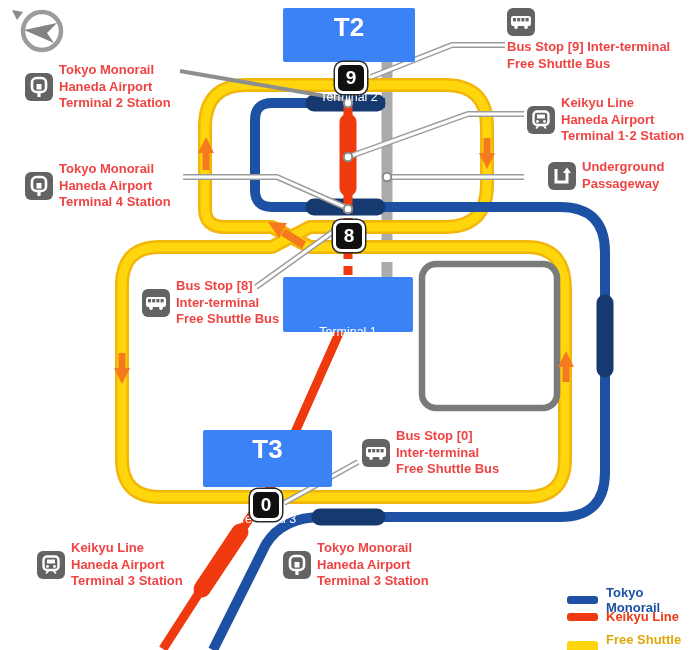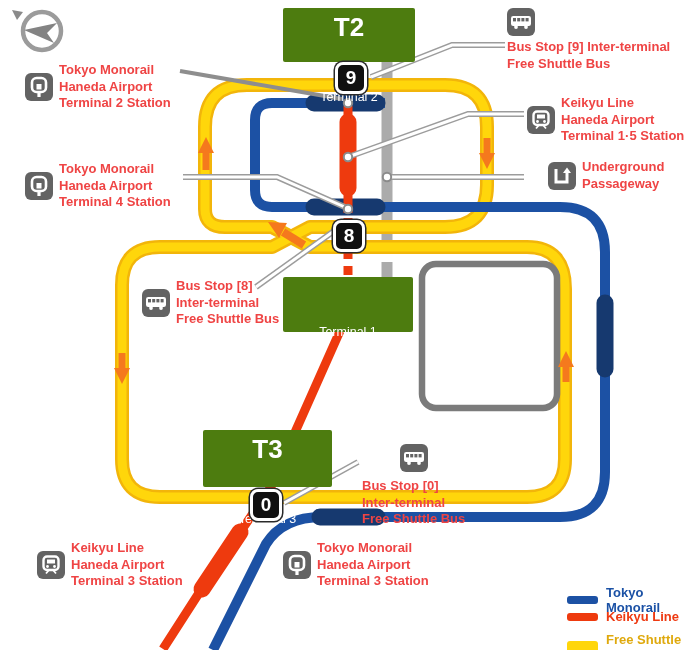--- a/index.html
+++ b/index.html
@@ -1,21 +1,21 @@
 <!DOCTYPE html>
 <html><head>
 <meta charset="utf-8">
 <style>
   html,body{margin:0;padding:0;background:#fff;}
   #stage{position:relative;width:700px;height:650px;background:#fff;overflow:hidden;
          font-family:"Liberation Sans","DejaVu Sans",sans-serif;}
   #map-svg{position:absolute;left:0;top:0;}
 
   
-  .tbox{position:absolute;background:#4d7c0f;color:#fff;text-align:center;border-radius:2px;}
+  .tbox{position:absolute;background:#3b82f6;color:#fff;text-align:center;border-radius:2px;}
   .tbox .code{font-weight:bold;font-size:26px;line-height:30px;margin-top:4px;}
   .tbox .tname{font-size:12.5px;line-height:14px;margin-top:48px;}
 
   
   .badge{position:absolute;width:26px;height:26px;background:#101010;border:3px solid #fff;
          border-radius:8px;box-shadow:0 0 0 1.5px #2a2a2a;color:#fff;font-weight:bold;
          font-size:19px;line-height:26px;text-align:center;}
 
   
   .maplabel{position:absolute;display:flex;gap:6px;align-items:center;color:#ef4444;
@@ -191,21 +191,21 @@
 
   <div class="maplabel" style="left:527px;top:95px;">
     <span class="iconsq">
         <svg width="28" height="28">
           <use href="#sym-train"></use>
         </svg>
       </span>
     <span>
       <div>Keikyu Line</div>
       <div>Haneda Airport</div>
-      <div>Terminal 1·5 Station</div>
+      <div>Terminal 1·2 Station</div>
     </span>
   </div>
 
   <div class="maplabel" style="left:548px;top:159px;">
     <span class="iconsq">
         <svg width="28" height="28">
           <use href="#sym-underground"></use>
         </svg>
       </span>
     <span>
@@ -220,21 +220,21 @@
           <use href="#sym-bus"></use>
         </svg>
       </span>
     <span>
       <div>Bus Stop [8]</div>
       <div>Inter-terminal</div>
       <div>Free Shuttle Bus</div>
     </span>
   </div>
 
-  <div class="maplabel" style="left:362px;top:444px;flex-direction:column;">
+  <div class="maplabel" style="left:362px;top:428px;">
     <span class="iconsq">
         <svg width="28" height="28">
           <use href="#sym-bus"></use>
         </svg>
       </span>
     <span>
       <div>Bus Stop [0]</div>
       <div>Inter-terminal</div>
       <div>Free Shuttle Bus</div>
     </span>

